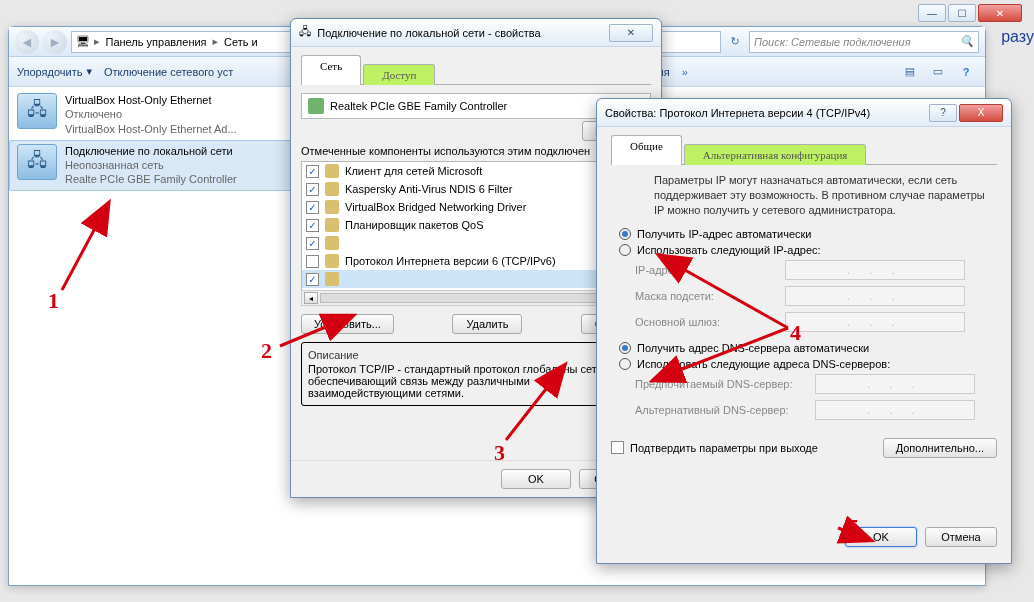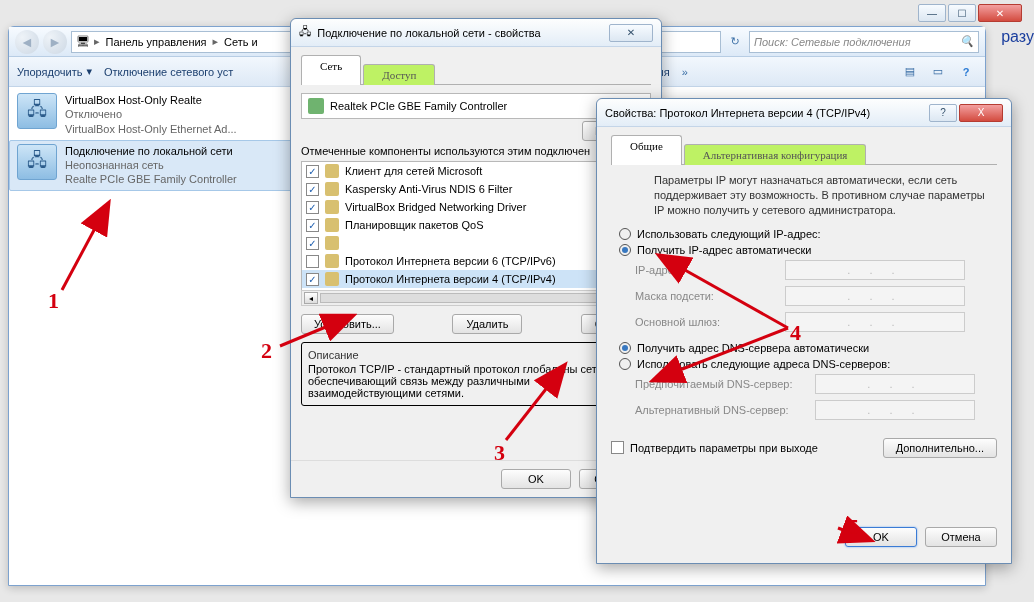--- a/index.html
+++ b/index.html
@@ -117,21 +117,21 @@
     <div class="toolbar-right">
       <div class="tb-icon">▤</div>
       <div class="tb-icon">▭</div>
       <div class="tb-icon" style="color:#2a7ad4;font-weight:bold">?</div>
     </div>
   </div>
   <div class="explorer-body">
     <div class="conn-item">
       <div class="conn-icon">🖧</div>
       <div class="conn-text">
-        <span class="conn-title">VirtualBox Host-Only Realte</span>
+        <span class="conn-title">VirtualBox Host-Only Ethernet</span>
         <span class="conn-sub">Отключено</span>
         <span class="conn-sub">VirtualBox Host-Only Ethernet Ad...</span>
       </div>
     </div>
     <div class="conn-item selected">
       <div class="conn-icon">🖧</div>
       <div class="conn-text">
         <span class="conn-title">Подключение по локальной сети</span>
         <span class="conn-sub">Неопознанная сеть</span>
         <span class="conn-sub">Realte    PCIe GBE Family Controller</span>
@@ -185,21 +185,20 @@
           <span class="comp-ico"></span>
         </div>
       <div class="comp-row">
           <span class="chk"></span>
           <span class="comp-ico"></span>
           <span>Протокол Интернета версии 6 (TCP/IPv6)</span>
         </div>
       <div class="comp-row sel">
           <span class="chk">✓</span>
           <span class="comp-ico"></span>
-          <span>Протокол Интернета версии 4 (TCP/IPv4)</span>
         </div>
     </div>
     <div class="scroll-bar">
       <div class="sbtn">◂</div>
       <div style="flex:1;height:10px;background:#ddd;margin:0 2px;border:1px solid #bbb"></div>
       <div class="sbtn">▸</div>
     </div>
     <div style="display:flex; gap:6px; margin-top:8px; justify-content:space-between">
       <span class="btn">Установить...</span>
       <span class="btn">Удалить</span>
@@ -224,26 +223,26 @@
       <div class="win-btn close">X</div>
     </div>
   </div>
   <div class="dlg-body">
     <div class="tabs">
       <div class="tab">Общие</div>
       <div class="tab inactive">Альтернативная конфигурация</div>
     </div>
     <div class="info-text">Параметры IP могут назначаться автоматически, если сеть поддерживает эту возможность. В противном случае параметры IP можно получить у сетевого администратора.</div>
     <div class="radio-row">
+        <span class="radio checked"></span>
+        <span>Получить IP-адрес автоматически</span>
+      </div>
+    <div class="radio-row">
         <span class="radio"></span>
         <span>Использовать следующий IP-адрес:</span>
-      </div>
-    <div class="radio-row">
-        <span class="radio checked"></span>
-        <span>Получить IP-адрес автоматически</span>
       </div>
     <div class="field-grid">
       <div class="field-label">IP-адрес:</div>
         <div class="ip-input">.   .   .</div>
       <div class="field-label">Маска подсети:</div>
         <div class="ip-input">.   .   .</div>
       <div class="field-label">Основной шлюз:</div>
         <div class="ip-input">.   .   .</div>
     </div>
     <div class="radio-row">

